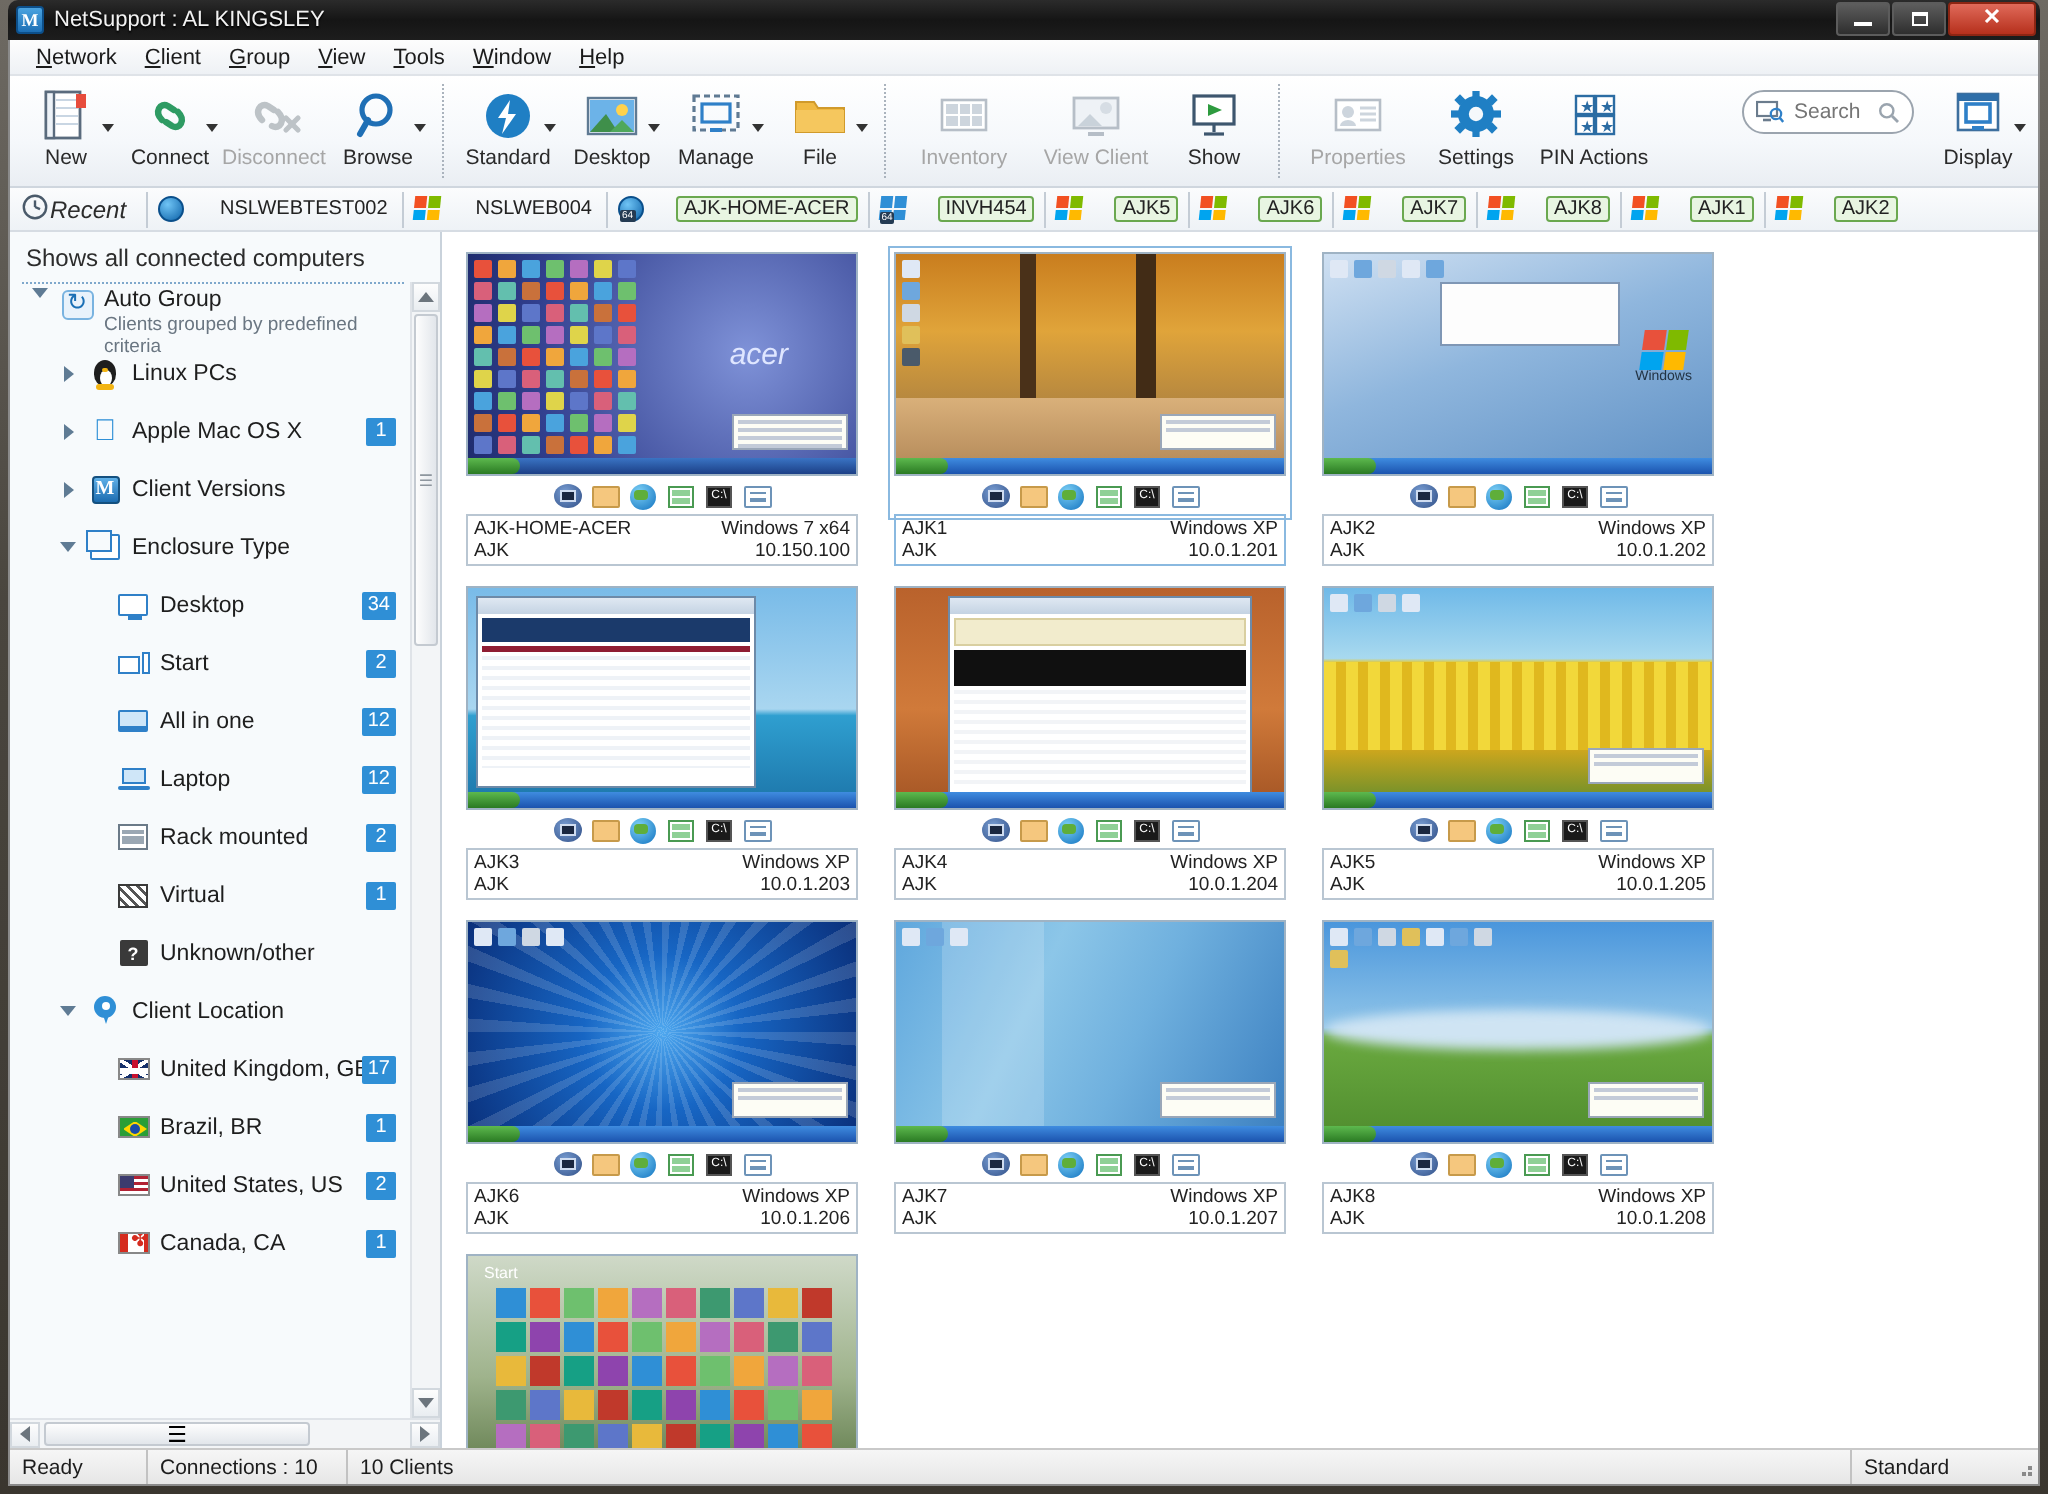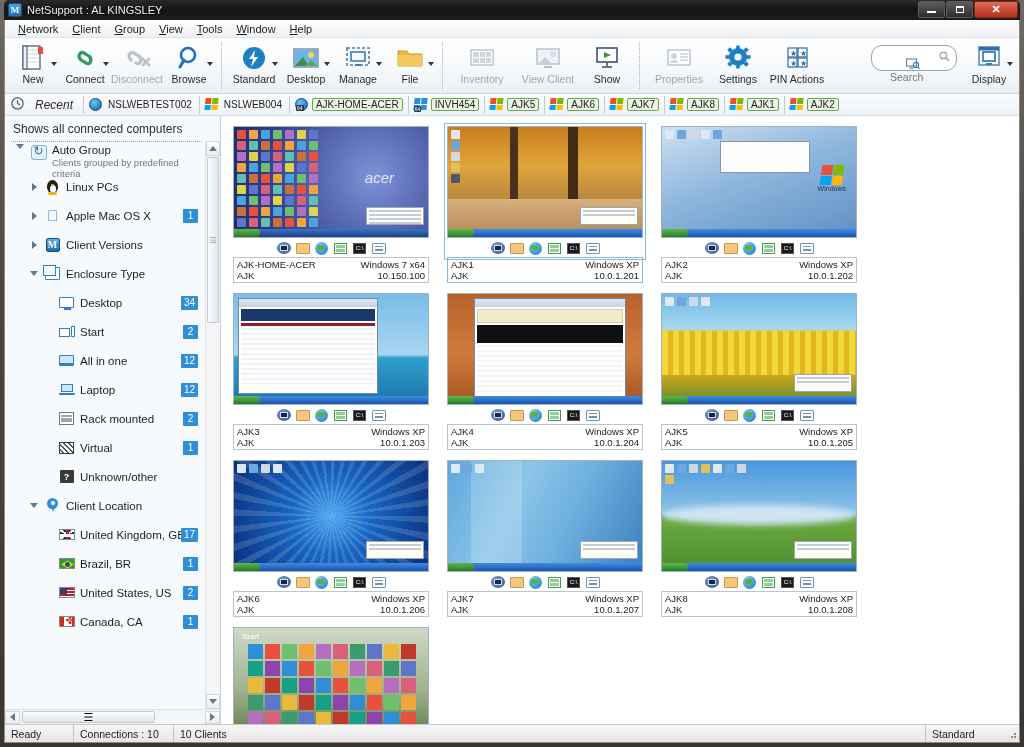--- a/index.html
+++ b/index.html
@@ -95,42 +95,41 @@
     border-left: 3.5px solid transparent; border-right: 3.5px solid transparent;
     border-top: 4px solid #333;
   }
   .rb-btn.wide { width: 66px; }
 
   
   .ribbon-right { position: absolute; right: 4px; top: 2px; display: flex; align-items: flex-start; }
   .searchbox {
     width: 86px; height: 22px; margin-top: 5px; margin-right: 6px;
     border: 1px solid #9ba4ae; border-radius: 11px;
-    background: #fff; display: flex; align-items: center; padding: 12px 6px;
+    background: #fff; display: flex; align-items: center; padding: 0 6px;
     position: relative;
-    flex-direction: column;
   }
   .searchbox .s-ico { width: 14px; height: 12px; margin-right: 3px; position: relative; }
   .searchbox input {
     border: none; outline: none; width: 52px; font-size: 10.5px;
     color: #555; font-family: "Liberation Sans", sans-serif; background: transparent;
   }
   .searchbox .mag { position: absolute; right: 6px; top: 5px; }
 
   
   .recentbar {
     height: 22px; display: flex; align-items: center;
     background: linear-gradient(180deg,#fbfcfd,#eef2f6);
     border-bottom: 1px solid #d6dce3;
     padding-left: 6px; overflow: hidden;
   }
-  .recent-label { display: flex; align-items: center; gap: 11px; padding-right: 10px; }
+  .recent-label { display: flex; align-items: center; gap: 1px; padding-right: 10px; }
   .recent-label .txt { font-style: italic; font-size: 12px; color: #2c2c2c; }
   .rb-tab {
-    display: flex; align-items: center; gap: 4px;
+    display: flex; align-items: center; gap: 16px;
     padding: 0 5px; height: 18px; border-left: 1px solid #c4ccd5;
     white-space: nowrap;
   }
   .rb-tab .name { font-size: 10px; color: #222; padding: 0 2px; }
   .rb-tab .name.boxed {
     border: 1px solid #6aa84f; background: #e8f5e2; border-radius: 2px;
     padding: 0 3px;
   }
   
   .osico { width: 13px; height: 13px; position: relative; flex: none; }

